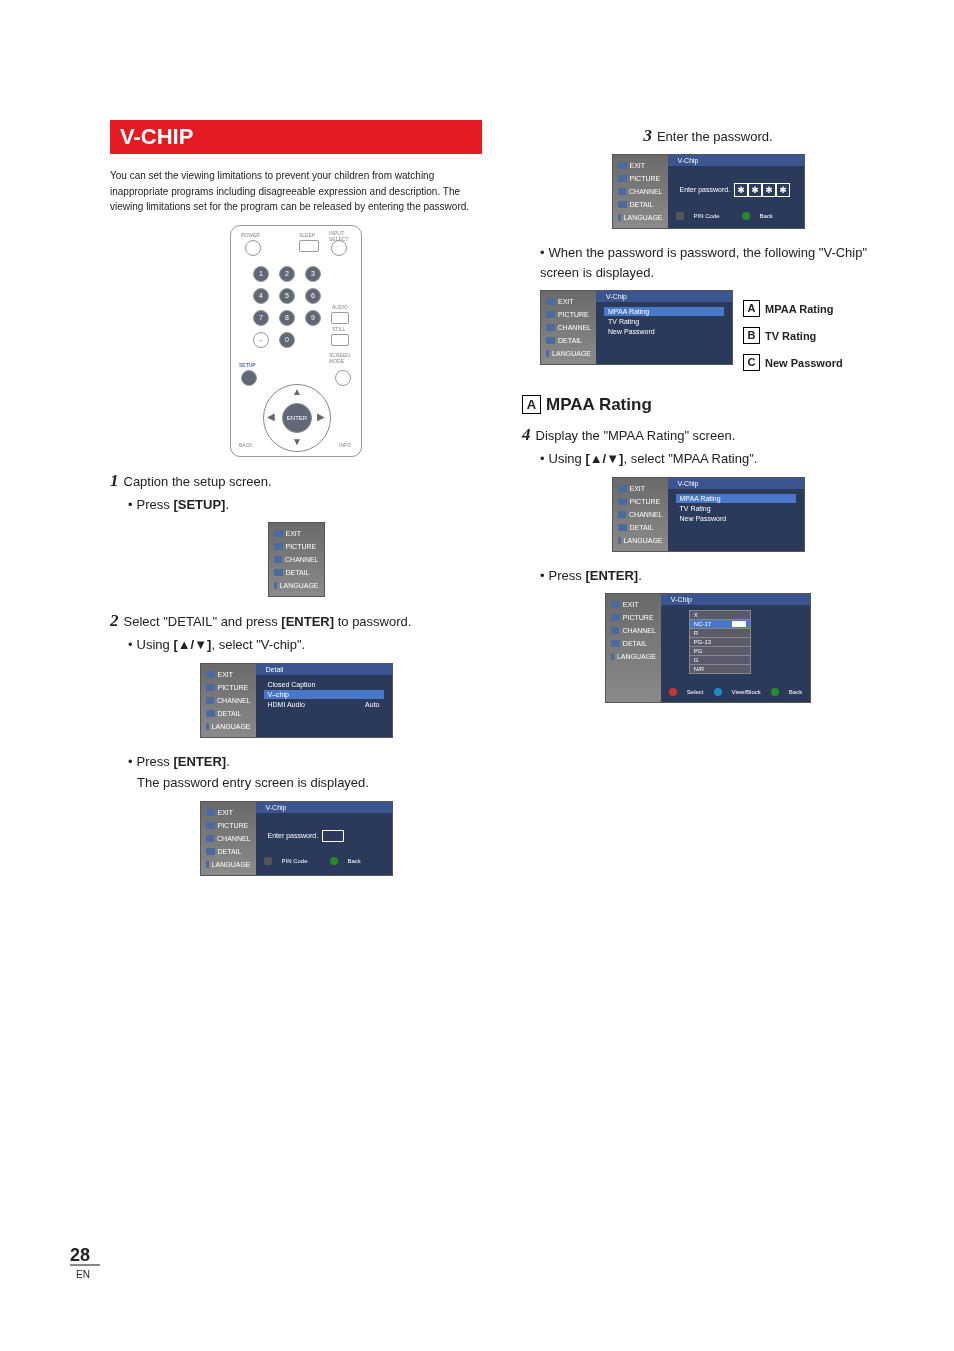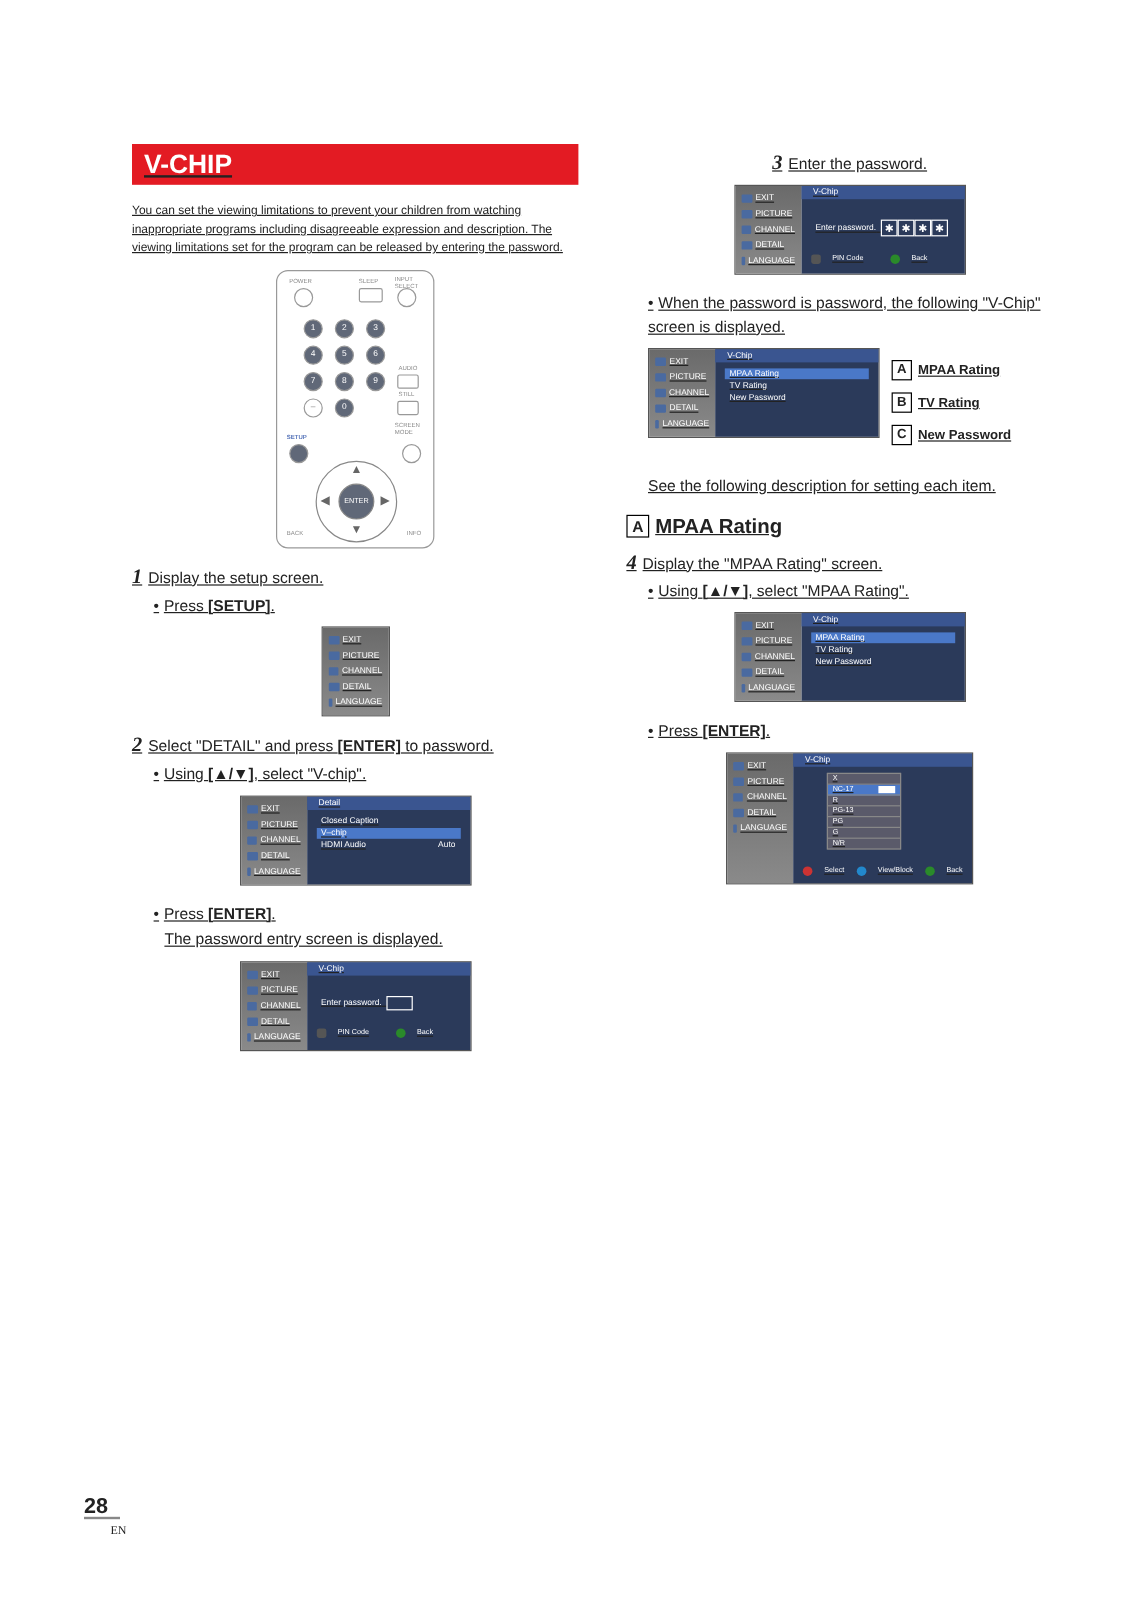--- a/index.html
+++ b/index.html
@@ -1,18 +1,18 @@
 <!DOCTYPE html>
 <html><head>
 <meta charset="utf-8">
 <style>
   html,body{margin:0;padding:0;background:#fff;font-family:Arial,Helvetica,sans-serif;color:#222;}
   .page{width:954px;height:1351px;position:relative;box-sizing:border-box;padding:120px 60px 0 110px;}
   .cols{display:flex;gap:40px;}
-  .col{width:380px;text-decoration:underline;}
+  .col{width:380px;}
   .title-bar{background:#e31b23;color:#fff;font-size:22px;font-weight:bold;padding:4px 10px;margin-bottom:14px;}
   p.body{font-size:10px;line-height:1.55;margin:0 0 10px 0;}
   .stepnum{font-weight:bold;font-style:italic;font-size:17px;font-family:"Times New Roman",serif;margin-right:5px;}
   .step{font-size:13px;margin:8px 0 4px 0;}
   .sub{font-size:13px;margin:2px 0 2px 18px;line-height:1.5;}
   .sub .bullet{margin-right:4px;}
   .fig{display:flex;justify-content:center;margin:8px 0 14px 0;}
   .remote{width:130px;height:230px;border:1px solid #999;border-radius:10px;position:relative;background:#fff;}
   .remote .lbl{position:absolute;font-size:5px;color:#888;}
   .osd{display:flex;border:1px solid #555;font-size:7px;color:#fff;}
@@ -90,21 +90,21 @@
             <div class="arr" style="left:29px;top:2px;">▲</div>
             <div class="arr" style="left:29px;top:52px;">▼</div>
             <div class="arr" style="left:4px;top:27px;">◀</div>
             <div class="arr" style="left:54px;top:27px;">▶</div>
           </div>
           <span class="lbl" style="left:8px;top:216px;">BACK</span>
           <span class="lbl" style="left:108px;top:216px;">INFO</span>
         </div>
       </div>
 
-      <div class="step"><span class="stepnum">1</span><span>Display the setup screen.</span></div>
+      <div class="step"><span class="stepnum">1</span><span>Caption the setup screen.</span></div>
       <div class="sub"><span class="bullet">•</span><span>Press </span><b>[SETUP]</b><span>.</span></div>
 
       <div class="fig">
         <div class="osd">
           <div class="osd-side">
             <div class="row">
                 <span class="sideicon"></span>
                 <span>EXIT</span>
               </div>
             <div class="row">
@@ -284,21 +284,20 @@
             <div class="line">New Password</div>
           </div>
         </div>
         <div class="callouts">
           <div><span class="boxletter">A</span><span>MPAA Rating</span></div>
           <div><span class="boxletter">B</span><span>TV Rating</span></div>
           <div><span class="boxletter">C</span><span>New Password</span></div>
         </div>
       </div>
 
-      <div class="sub" style="margin-left:18px;">See the following description for setting each item.</div>
 
       <div class="heading2"><span class="boxletter" style="width:17px;height:17px;font-size:13px;line-height:17px;">A</span><span>MPAA Rating</span></div>
 
       <div class="step"><span class="stepnum">4</span><span>Display the "MPAA Rating" screen.</span></div>
       <div class="sub"><span class="bullet">•</span><span>Using </span><b>[▲/▼]</b><span>, select "MPAA Rating".</span></div>
 
       <div class="fig">
         <div class="osd">
           <div class="osd-side">
             <div class="row">
@@ -393,15 +392,15 @@
                 <span>Back</span>
             </div>
           </div>
         </div>
       </div>
     </div>
   </div>
 
   <div class="pagenum">
     <span class="n">28</span><div class="bar"></div>
-    <span style="font-size:10px;margin-left:22px;font-family:Liberation Serif, serif;">EN</span>
+    <span style="font-size:10px;margin-left:6px;">EN</span>
   </div>
 </div>
 
 </body></html>

